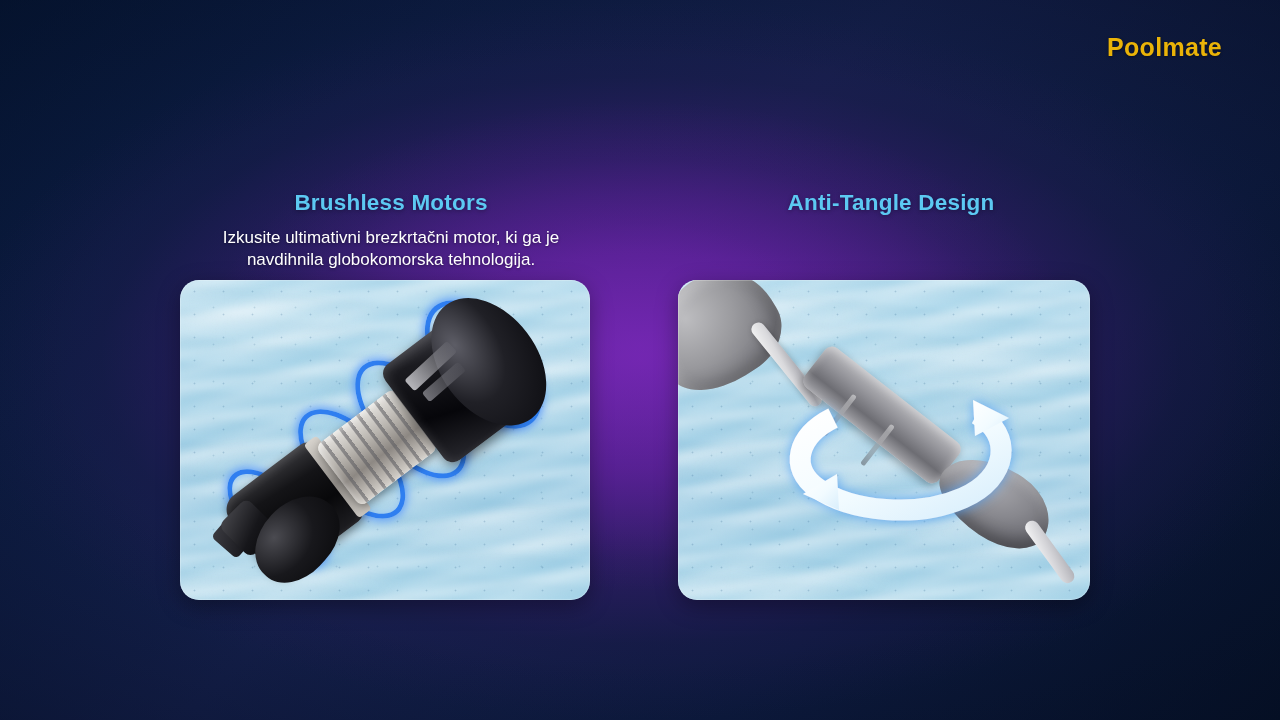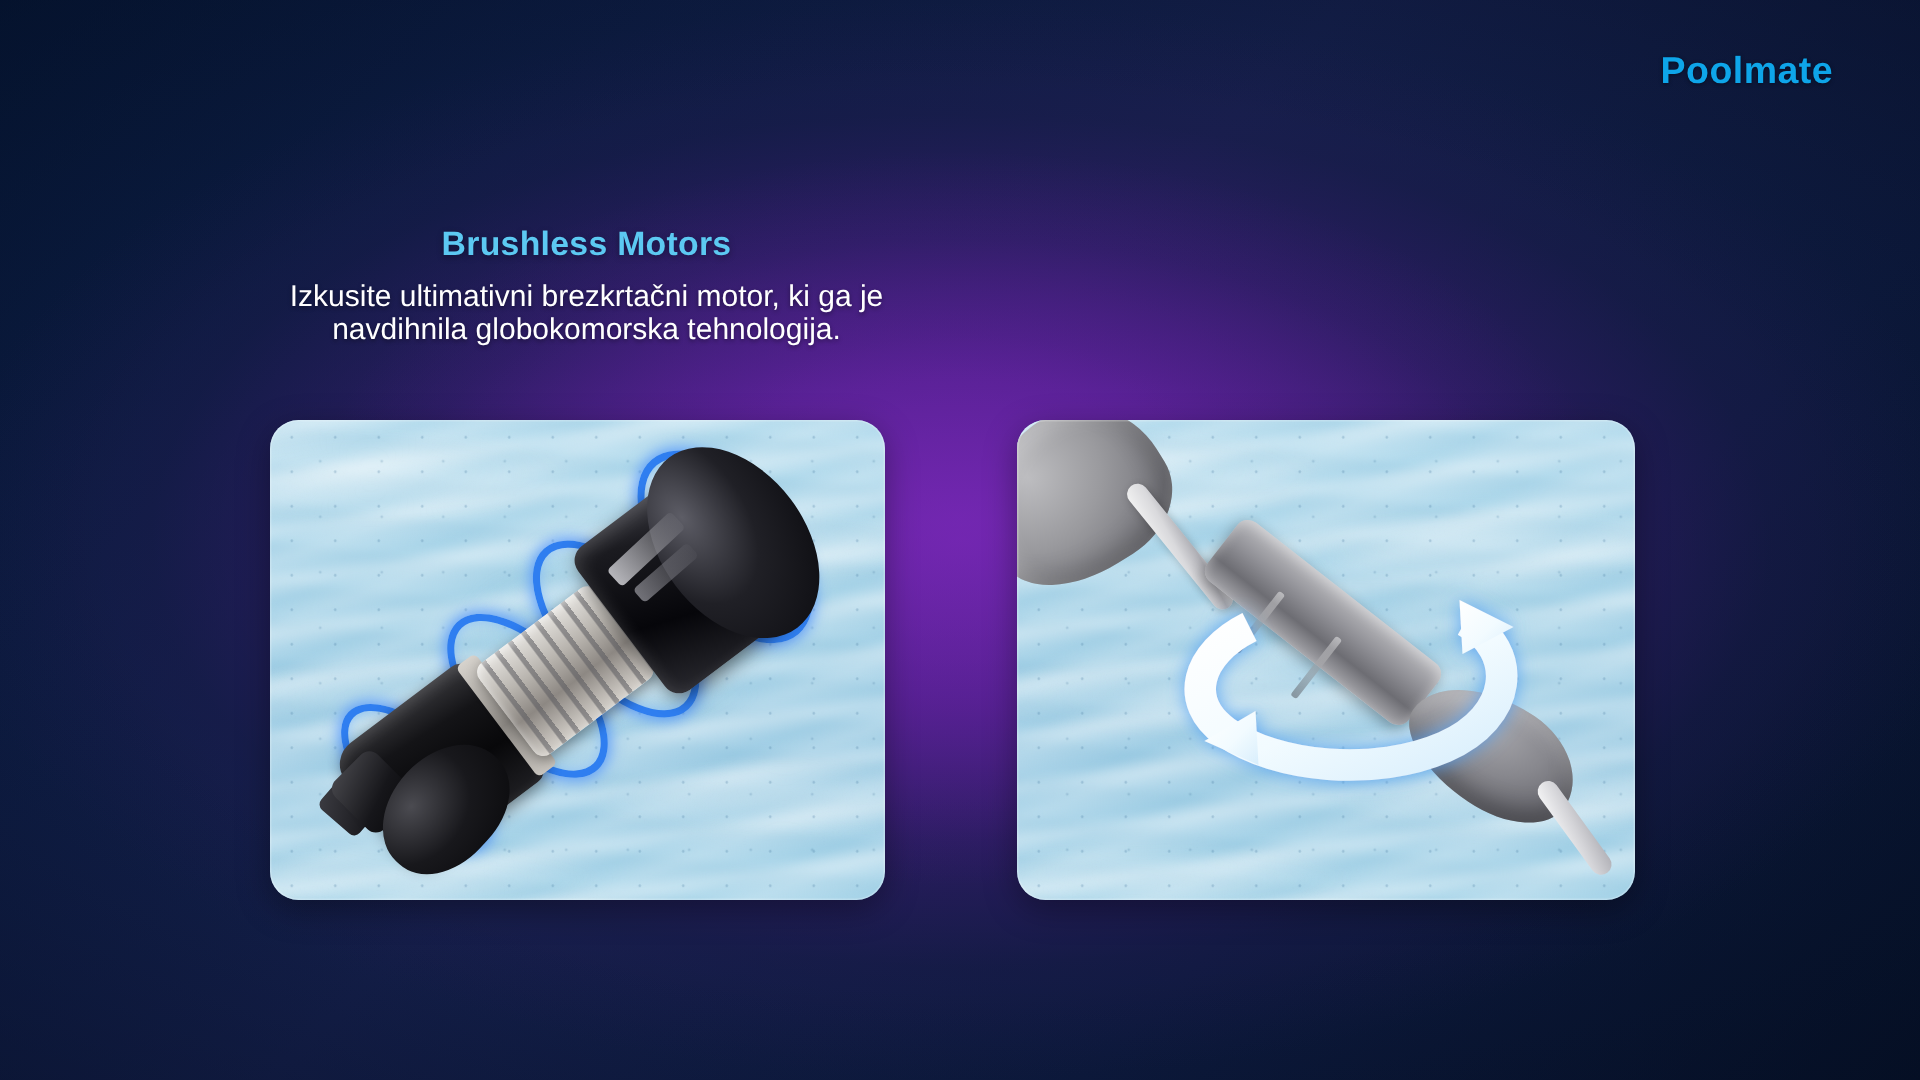--- a/index.html
+++ b/index.html
@@ -37,43 +37,43 @@
   #bg-vig {
     position:absolute; inset:0;
     background:
       radial-gradient(ellipse 85% 80% at 50% 50%,
         rgba(0,0,0,0) 52%, rgba(3,10,28,0.55) 100%);
   }
 
   
   #logo {
     position:absolute; right:58px; top:33px;
-    font-size:25px; font-weight:bold; color:#0ea5e9;
+    font-size:25px; font-weight:bold; color:#eab308;
     letter-spacing:0.3px;
     text-shadow:0 1px 3px rgba(0,0,0,0.45);
     margin-left:37px;
   }
 
   
   .col { position:absolute; top:148px; }
   #col-left  { left:96px;  width:590px; }
   #col-right { left:596px; width:590px; }
 
   .heading {
     text-align:center;
     font-size:22.5px; font-weight:bold;
     color:#5cc9f2;
     letter-spacing:0.2px;
     text-shadow:0 1px 4px rgba(0,0,0,0.35);
-    height:30px; line-height:30px;
+    height:30px; line-height:30px;margin-top:40px;
   }
   .subtext {
     margin-top:9px;
     text-align:center;
-    font-size:20px; color:#ffffff;
+    font-size:17px; color:#ffffff;
     line-height:22px;
     text-shadow:0 1px 3px rgba(0,0,0,0.4);
   }
   .subtext div { white-space:nowrap; }
 
   
   .card {
     position:absolute;
     border-radius:19px;
     overflow:hidden;
@@ -319,20 +319,21 @@
 
     <div id="m-front"></div>
     <div id="m-front-dome"></div>
     <div id="m-blade1"></div>
     <div id="m-blade2"></div>
   </div>
   <div class="card-edge"></div>
 </div>
 
 <div class="col" id="col-right">
+  <div class="heading">Anti-Tangle Design</div>
   <div class="subtext">
   </div>
 </div>
 
 <div class="card" id="card-right">
   <div class="water"></div>
   <div class="waves"></div>
   <div class="waves2"></div>
   <div class="speckle"></div>
 

